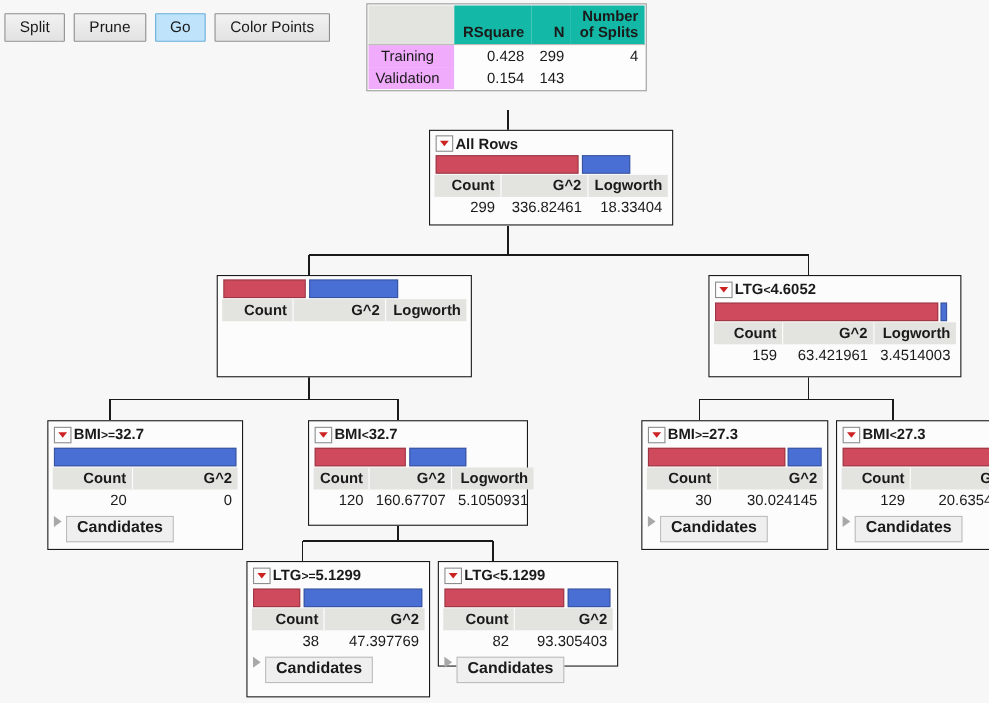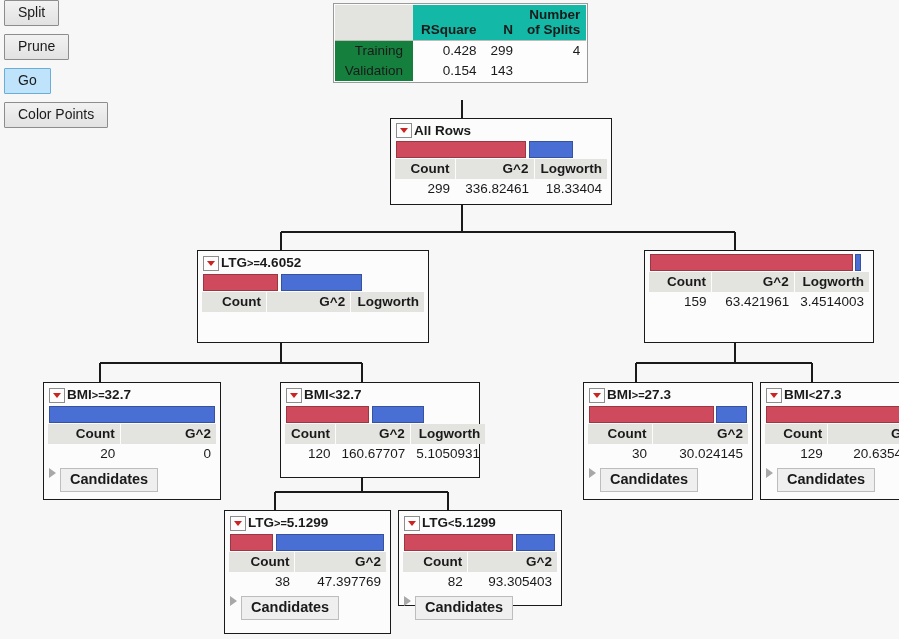--- a/index.html
+++ b/index.html
@@ -6,21 +6,21 @@
   body{
     width:899px;height:639px;
     background:#f7f7f7;
     font-family:"Liberation Sans", sans-serif;
     font-size:13px;
     color:#1a1a1a;
     overflow:hidden;
     position:relative;
   }
   
-  #toolbar{position:absolute;left:4px;top:0;display:flex;gap:8px;align-items:flex-start;flex-direction:column;}
+  #toolbar{position:absolute;left:4px;top:12px;display:flex;gap:8px;align-items:center;}
   .tbtn{
     border:1px solid #8d8d8d;
     background:linear-gradient(#f2f2f2,#e2e2e2);
     color:#1a1a1a;
     font-size:14px;
     padding:4px 13px 5px 13px;
     line-height:15px;
     border-radius:1px;
     white-space:nowrap;
   }
@@ -41,22 +41,22 @@
     background:#14b8a6;
     font-weight:bold;
     vertical-align:bottom;
     text-align:right;
     padding:2px 6px 3px 8px;
     border-bottom:1px solid #bdbdb8;
     line-height:15px;
   }
   #fit-table .hdr-blank{background:#e3e3df;border-bottom:1px solid #bdbdb8;min-width:78px;}
   #fit-table .rowlab{
-    background:#15803d;
-    text-align:right;
+    background:#f0abfc;
+    text-align:center;
     padding:1px 10px 2px 3px;
     line-height:17px;
   }
   #fit-table .val{
     text-align:right;
     padding:1px 6px 2px 8px;
     background:#fdfdfd;
     line-height:17px;
   }
   
@@ -212,40 +212,40 @@
       <tr>
         <td>299</td>
         <td>336.82461</td>
         <td>18.33404</td>
       </tr>
     </tbody>
       </table>
   </div>
 
   <div class="node" style="left:165px;top:250px;width:232px;height:93px;">
-    <div class="node-title">
-      <span class="disc"></span>
-      <span><span>LTG</span><span class="op">&gt;=</span><span>4.6052</span></span>
-    </div>
     <div class="bar">
       <div class="seg red" style="left:0%;width:34%;"></div>
       <div class="seg blue" style="left:35.5%;width:37%;"></div>
     </div>
     <table class="stats">
       <tbody>
           <tr>
         <th style="width:29%">Count</th>
         <th style="width:38%">G^2</th>
         <th style="width:33%">Logworth</th>
       </tr>
     </tbody>
       </table>
   </div>
 
   <div class="node" style="left:612px;top:250px;width:230px;height:93px;">
+    <div class="node-title">
+      <span class="disc"></span>
+      <span><span>LTG</span><span class="op">&lt;</span><span>4.6052</span></span>
+    </div>
     <div class="bar">
       <div class="seg red" style="left:0%;width:93%;"></div>
       <div class="seg blue" style="left:94%;width:2.6%;"></div>
     </div>
     <table class="stats">
       <tbody>
           <tr>
         <th style="width:29%">Count</th>
         <th style="width:38%">G^2</th>
         <th style="width:33%">Logworth</th>

